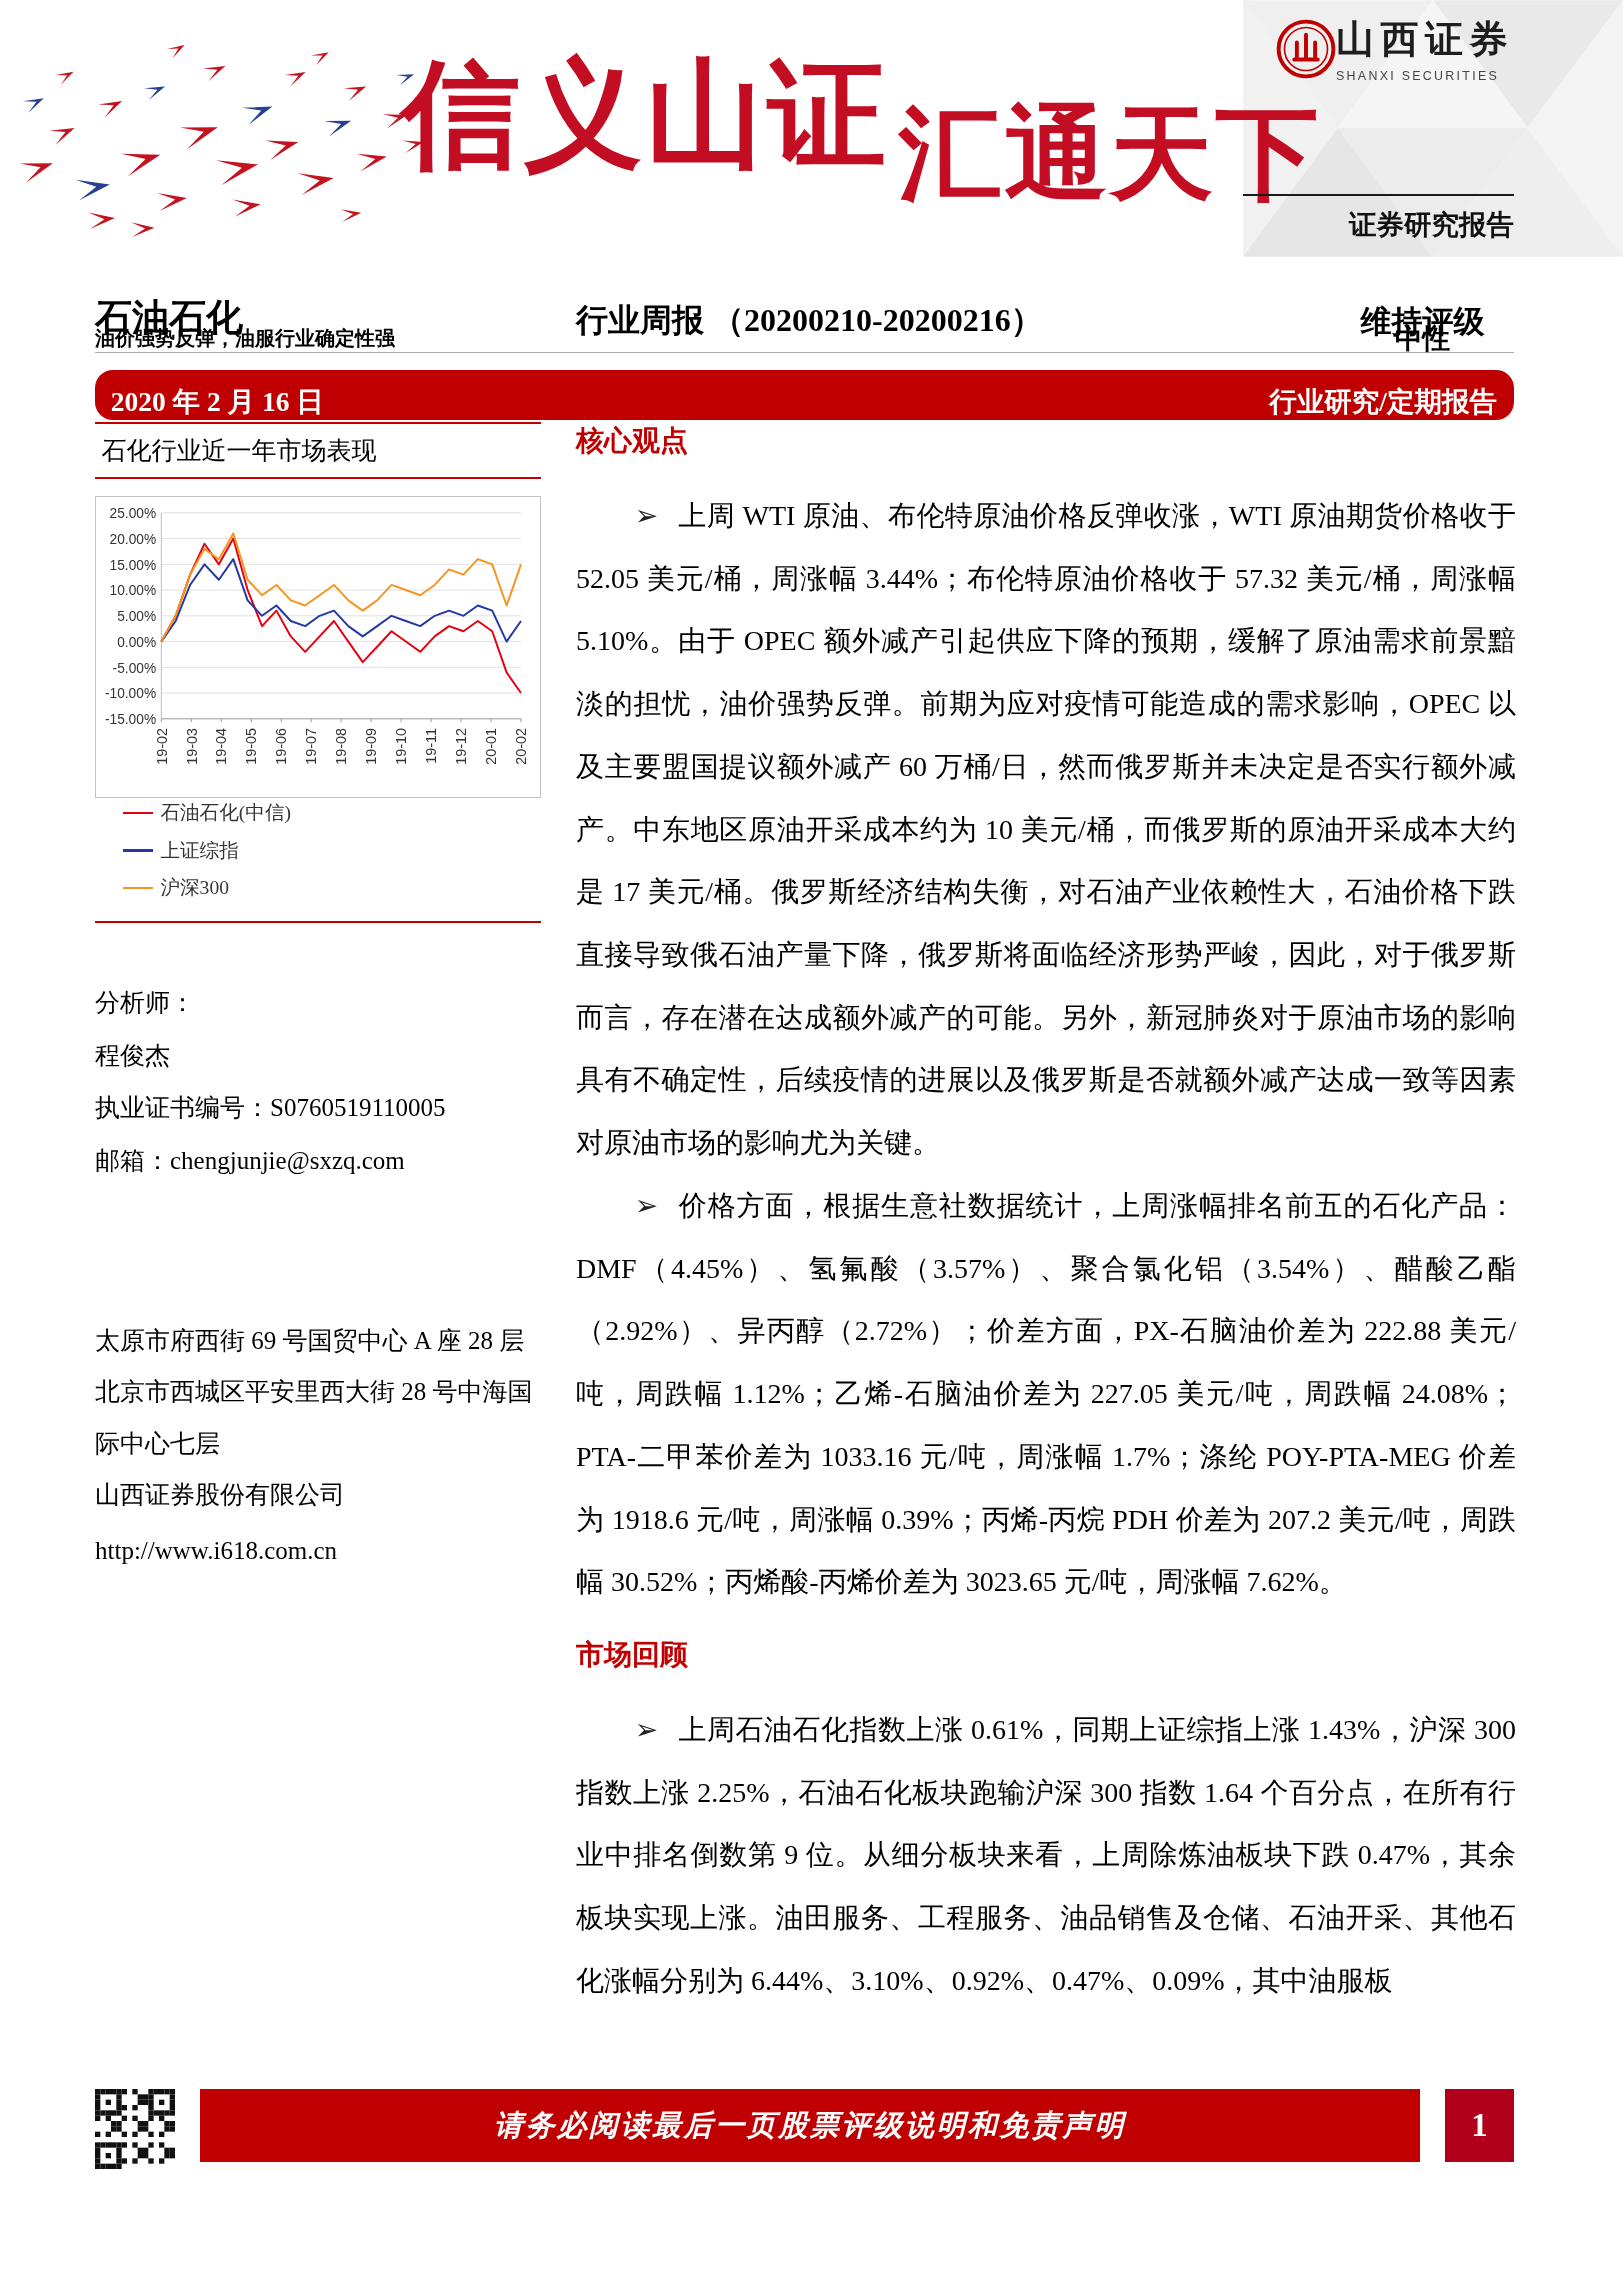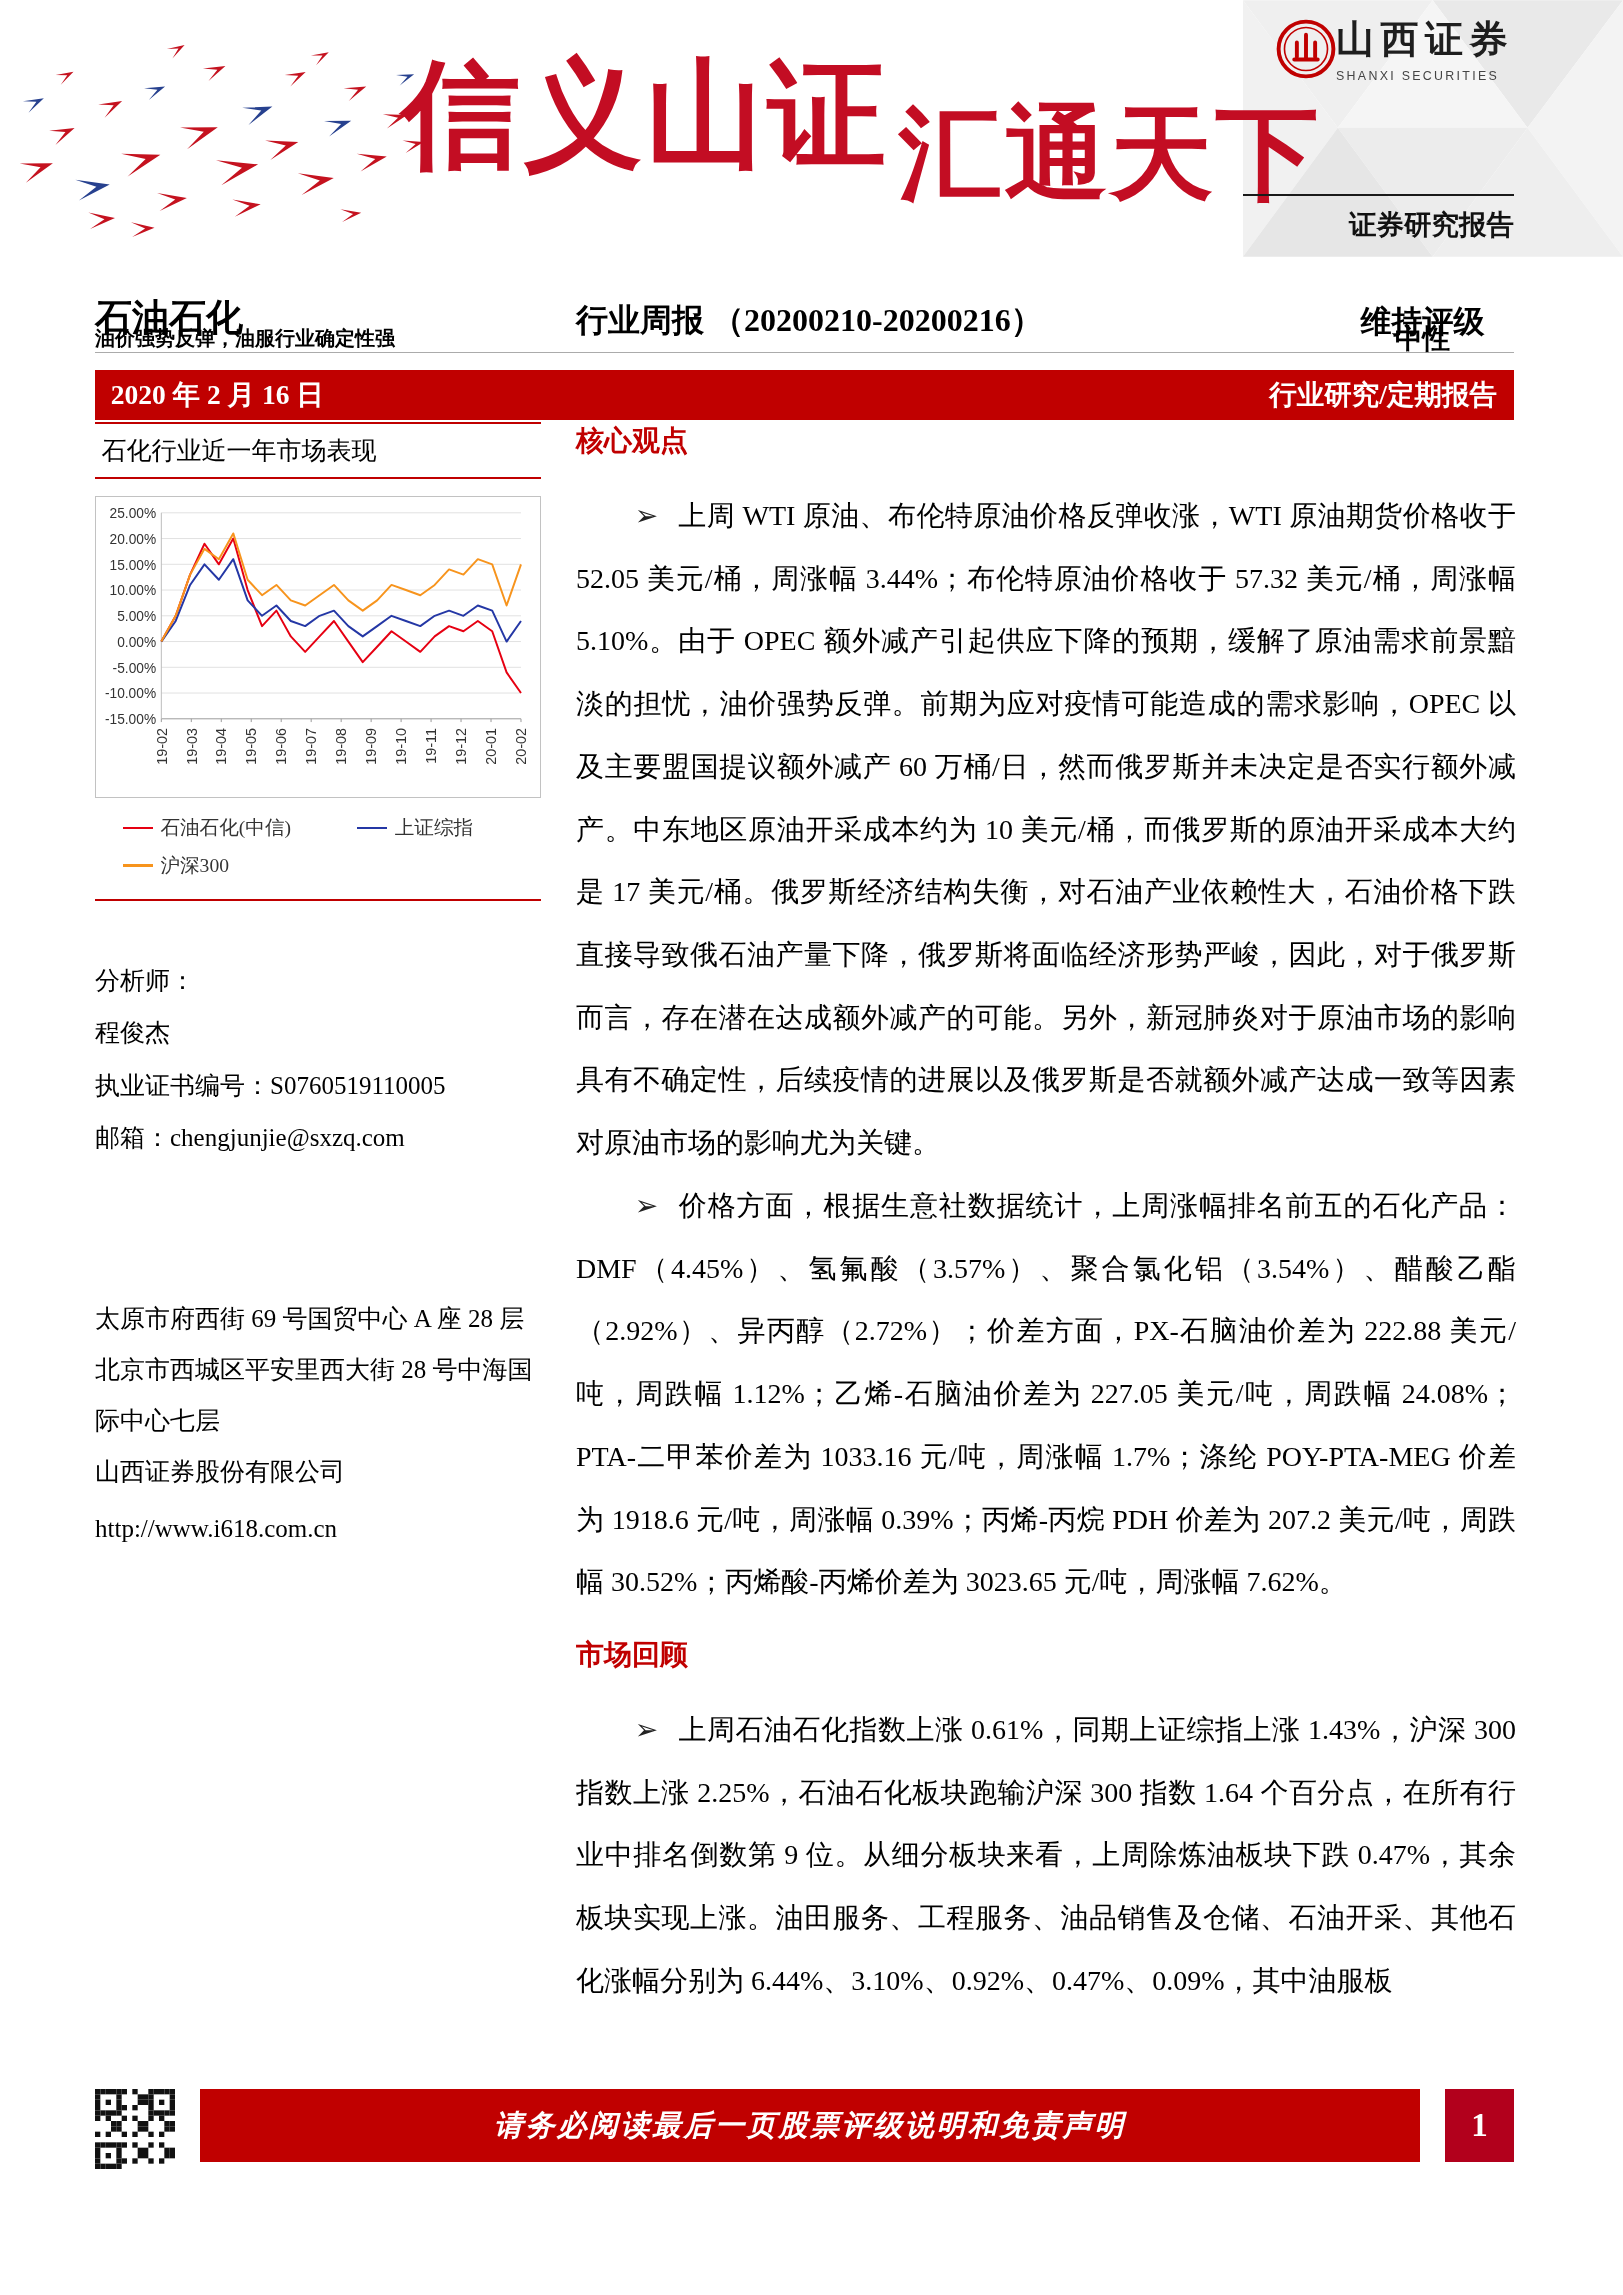--- a/index.html
+++ b/index.html
@@ -28,28 +28,28 @@
   
   .header-row1{position:absolute;top:257px;left:95px;width:1419px;display:flex;align-items:flex-end;border-bottom:1.3px solid #ababab;padding-bottom:9.2px;}
   .hr1-industry{flex:0 0 481px;font-size:37px;font-weight:bold;}
   .hr1-title{flex:1;font-size:32px;font-weight:bold;}
   .hr1-rating{flex:0 0 183px;font-size:31px;font-weight:bold;text-align:center;margin-top:44px;}
   .header-row2{position:absolute;top:313px;left:95px;width:1419px;display:flex;align-items:center;height:51px;}
   .hr2-reason{flex:0 0 481px;font-size:26px;font-weight:bold;}
   .hr2-subtitle{flex:1;font-size:20px;font-weight:bold;}
   .hr2-neutral{flex:0 0 183px;font-size:27.5px;font-weight:bold;text-align:center;}
 
-  .date-bar{position:absolute;top:370px;left:95px;width:1419px;height:50px;background:var(--accent);color:#fff;display:flex;align-items:center;justify-content:space-between;padding:0 17px 0 15.7px;font-size:27.5px;font-weight:bold;}
+  .date-bar{position:absolute;top:370px;left:95px;width:1419px;height:50px;background:var(--accent);color:#fff;display:flex;align-items:flex-end;justify-content:space-between;padding:0 17px 0 15.7px;font-size:27.5px;font-weight:bold;border-radius:18px;}
 
   
   .sidebar{position:absolute;top:422px;left:95px;width:446px;}
   .red-rule{height:2px;background:var(--accent);width:100%;}
   .sb-title{font-size:25px;color:#000;padding:9.8px 0 9.8px 6.5px;}
   .chart-box{margin-top:17px;border:1.3px solid #c2c2c2;padding:6.5px 2.6px 1.3px 2.6px;background:#fff;}
-  .legend{margin-top:16px;display:flex;flex-wrap:wrap;padding-left:27.5px;font-size:19.6px;color:#333;}
+  .legend{margin-top:1px;display:flex;flex-wrap:wrap;padding-left:27.5px;font-size:19.6px;color:#333;flex-direction:column;}
   .legend-item{display:flex;align-items:center;margin-bottom:10.5px;}
   .legend-item:nth-child(odd){width:56%;}
   .legend-item:nth-child(even){width:44%;}
   .legend-swatch{display:inline-block;width:30px;height:2.6px;margin-right:7.9px;}
   .rule-after-legend{margin-top:9.2px;}
   .analyst-block{margin-top:54px;font-size:25px;line-height:2.1;}
   .address-block{margin-top:128px;font-size:25px;line-height:2.05;}
   .address-block .website{margin-top:5.2px;}
 
   

